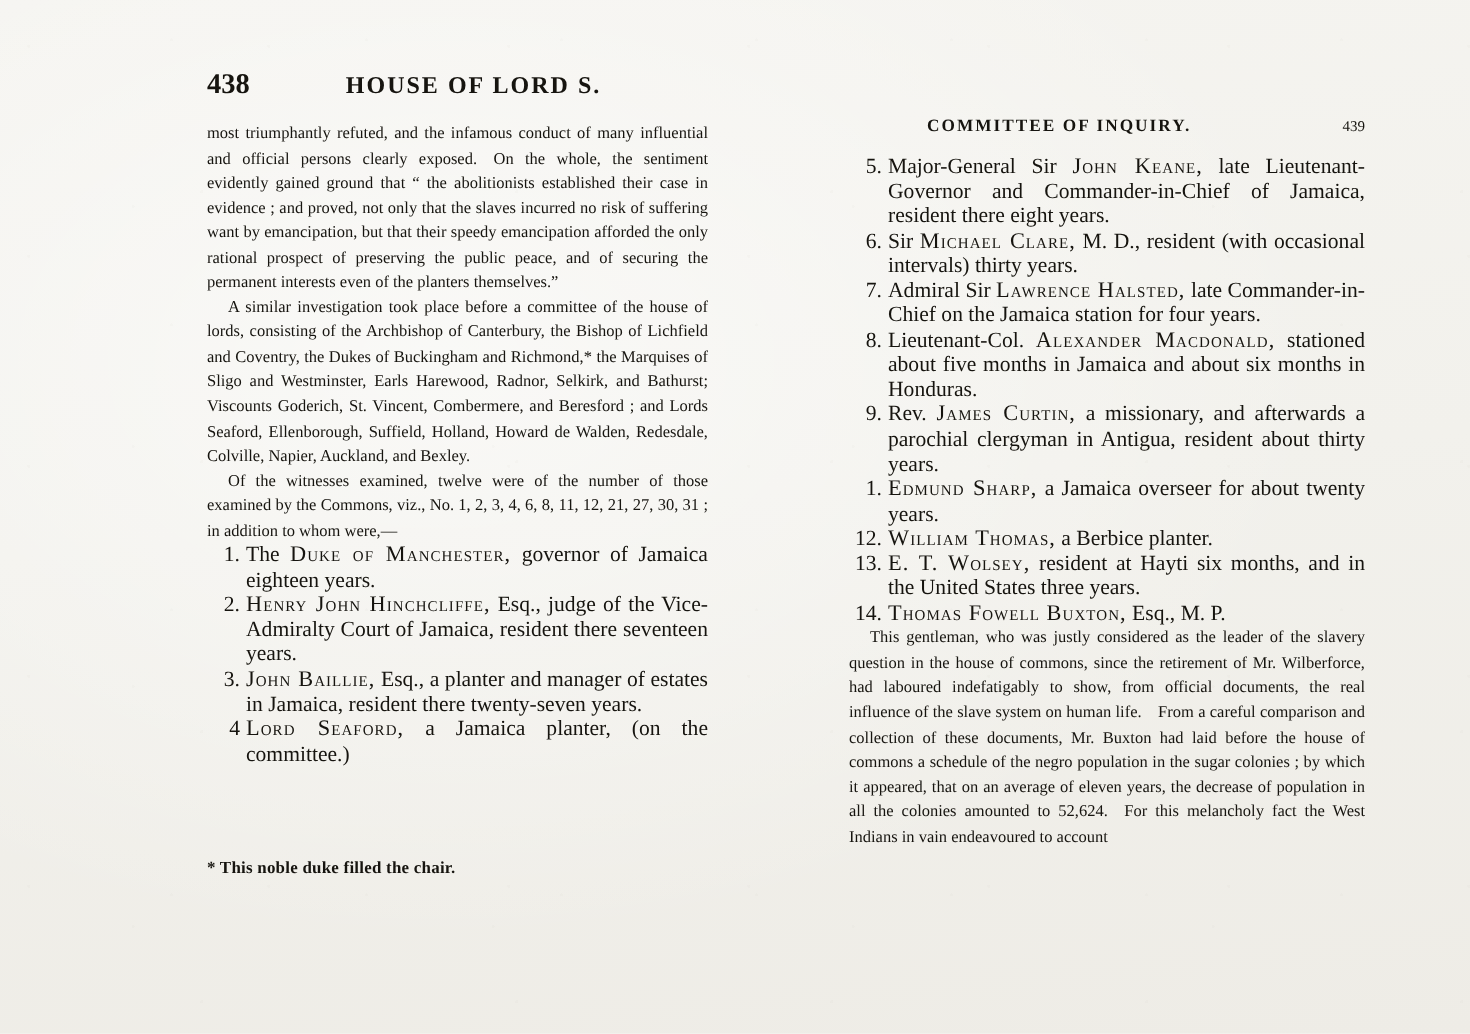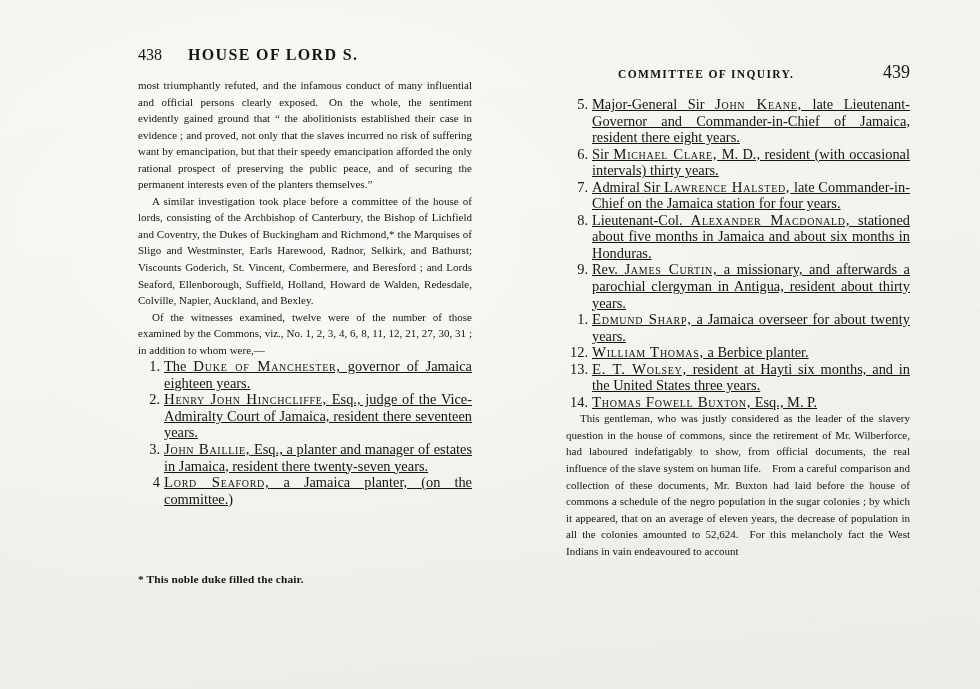--- a/index.html
+++ b/index.html
@@ -34,49 +34,49 @@
       radial-gradient(circle at 88% 14%, rgba(120,110,90,0.04) 0 1px, transparent 1px),
       radial-gradient(circle at 37% 86%, rgba(120,110,90,0.04) 0 1px, transparent 1px);
     background-size: 160px 140px, 210px 180px, 130px 190px, 240px 160px;
   }
 
   .col {
     position: absolute;
     box-sizing: border-box;
   }
   .col-left  { left: 138px; top: 46px;  width: 334px; }
-  .col-right { left: 566px; top: 62px;  width: 344px; }
+  .col-right { left: 566px; top: 78px;  width: 344px; }
 
   .runhead {
     display: flex;
     align-items: baseline;
     font-size: 11.5px;
     letter-spacing: 1.35px;
     font-variant: small-caps;
     text-transform: uppercase;
     font-weight: 700;
     margin-bottom: 13px;
     white-space: nowrap;
   }
   .runhead.left .folio {
     font-variant: normal;
     letter-spacing: 0;
-    font-size: 16px;
-    font-weight: 400;
-    margin-right: 26px;
+    font-size: 19px;
+    font-weight: 700;
+    margin-right: 64px;
   }
   .runhead.left .title { font-size: 16px; }
   .runhead.right {
     justify-content: space-between;
     padding-left: 52px;
   }
   .runhead.right .folio {
     font-variant: normal;
     letter-spacing: 0;
-    font-size: 18px;
+    font-size: 10px;
     font-weight: 400;
   }
 
   p.body {
     margin: 0;
     font-size: 11px;
     line-height: 16.55px;
     text-align: justify;
     text-justify: inter-word;
     hyphens: manual;
@@ -97,21 +97,21 @@
     margin: 0;
   }
   ol.witnesses li .num {
     position: absolute;
     left: 0;
     top: 0;
     width: 22px;
     text-align: right;
     font-size: 14.4px;
   }
-  ol.witnesses li .txt { display: block; text-decoration: underline; }
+  ol.witnesses li .txt { display: block; }
 
   .sc {
     font-variant: small-caps;
     letter-spacing: 0.7px;
     font-size: 14.9px;
   }
 
   .footnote {
     position: absolute;
     left: 138px;

